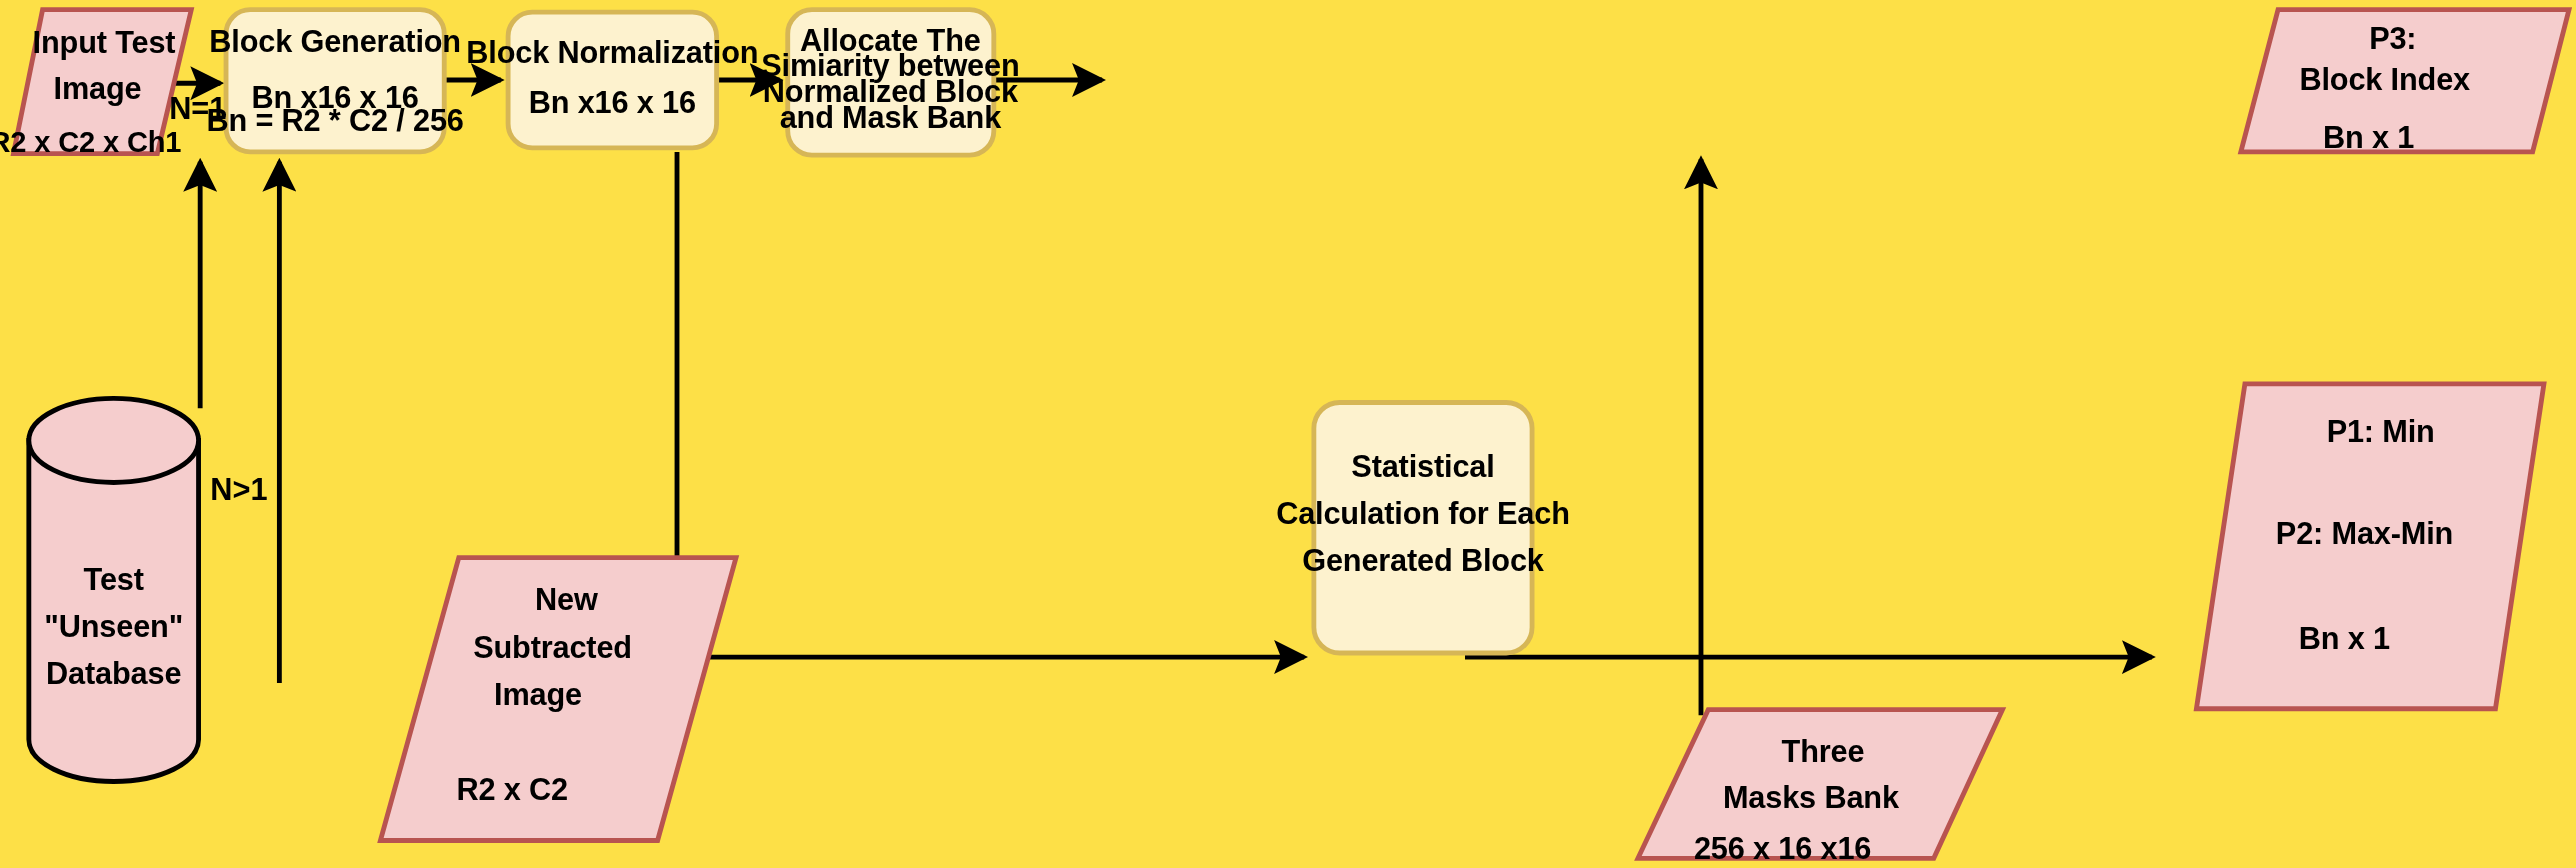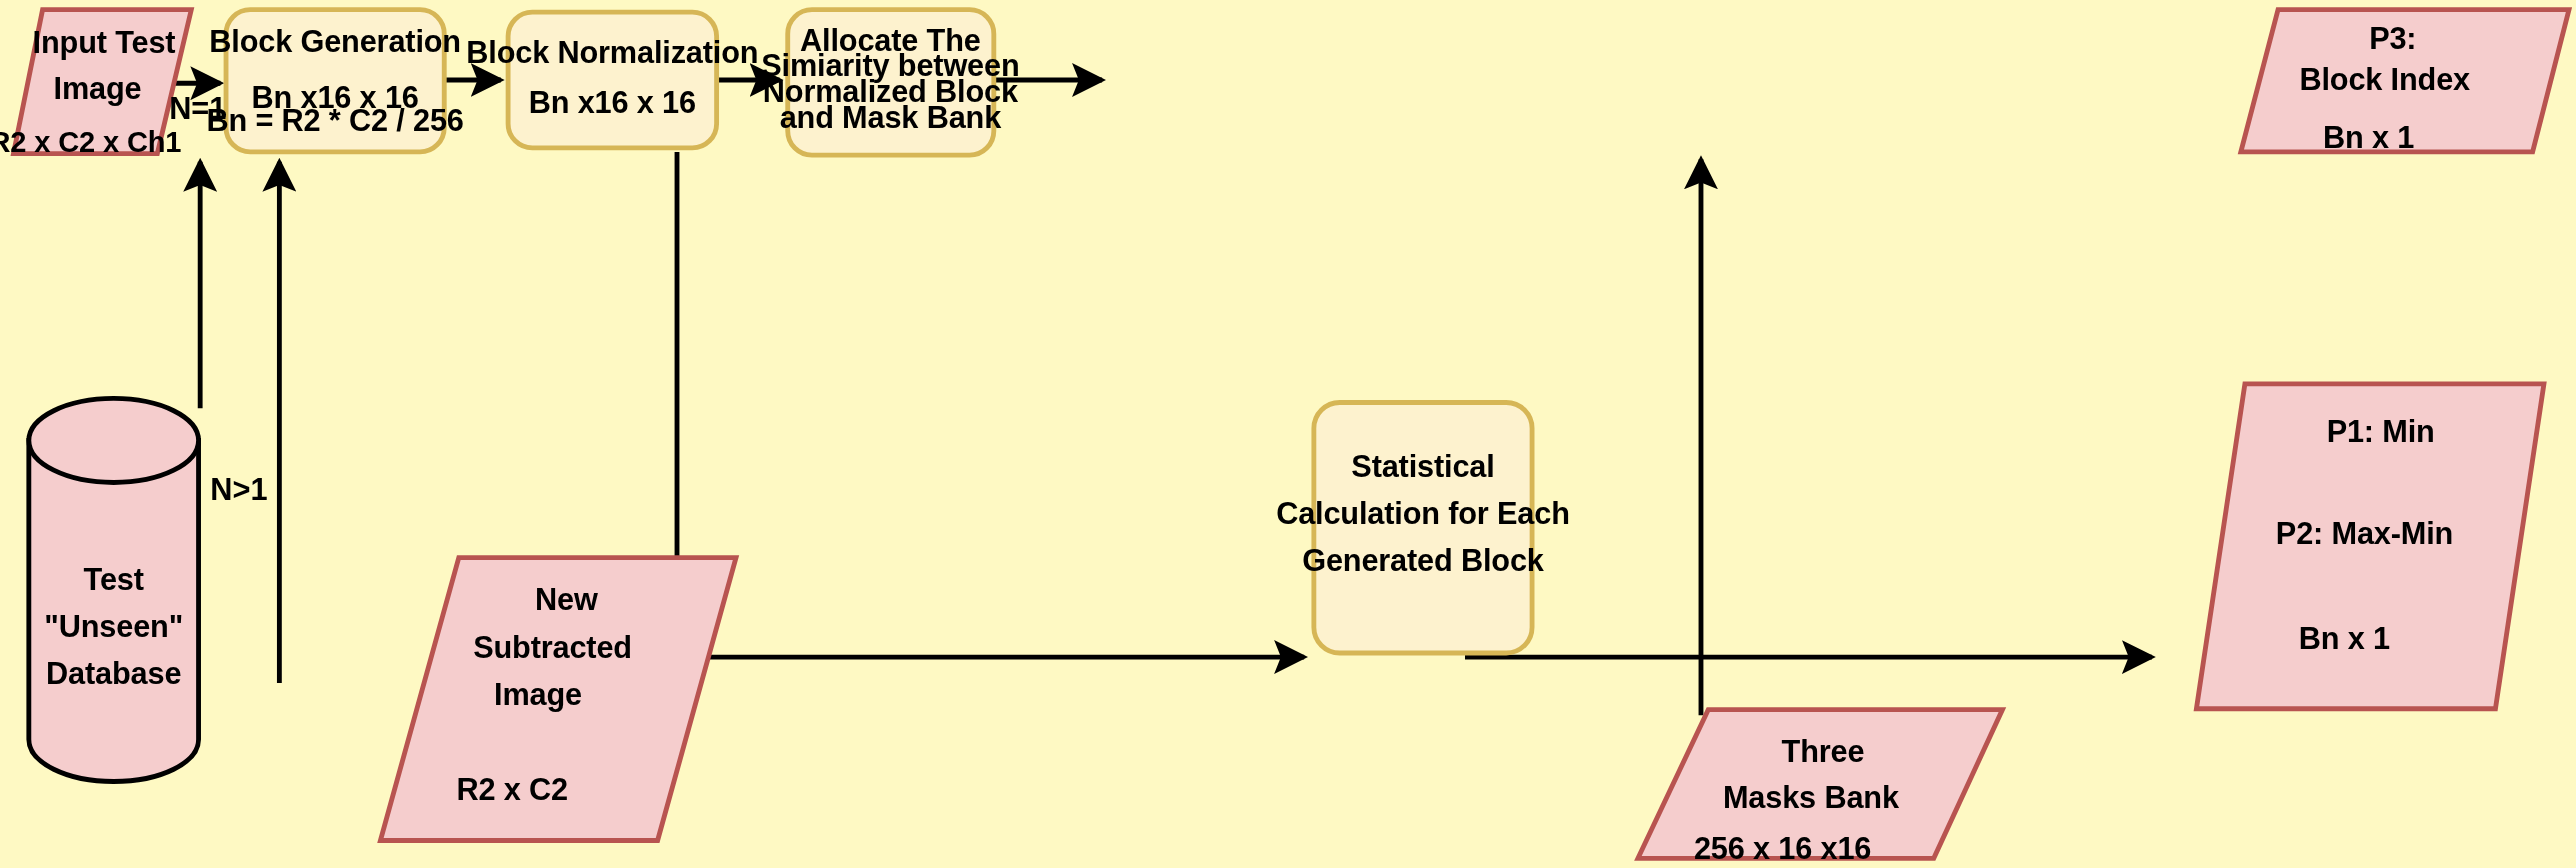--- a/index.html
+++ b/index.html
@@ -7,21 +7,21 @@
     padding: 0;
     background: #ffffff;
   }
   body {
     font-family: "Liberation Sans", sans-serif;
   }
   #canvas {
     position: relative;
     width: 2576px;
     height: 868px;
-    background: #fef9c3;
+    background: #fde047;
     overflow: hidden;
   }
   svg.flow {
     position: absolute;
     left: 0;
     top: 0;
     width: 2576px;
     height: 868px;
   }
   .node-text {

